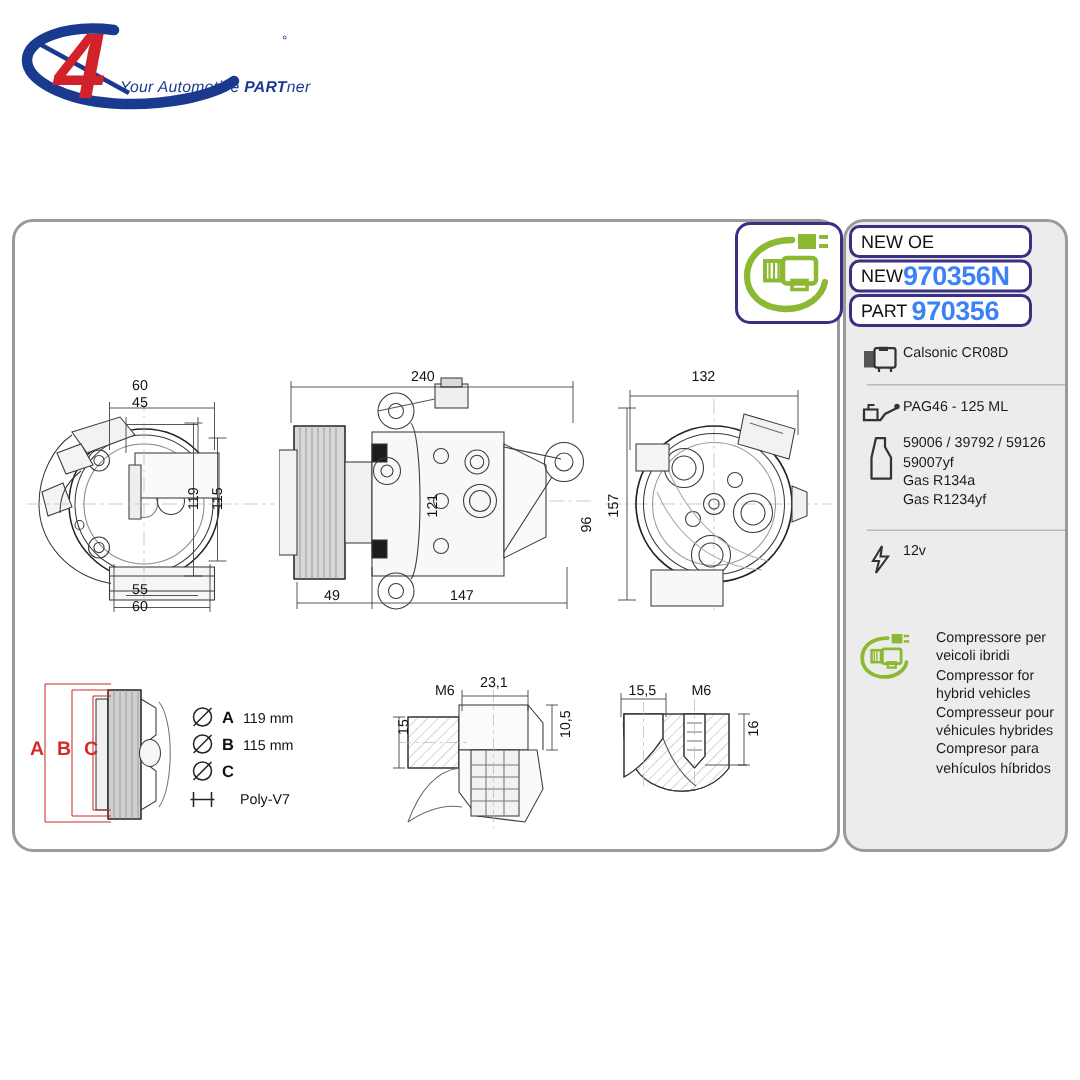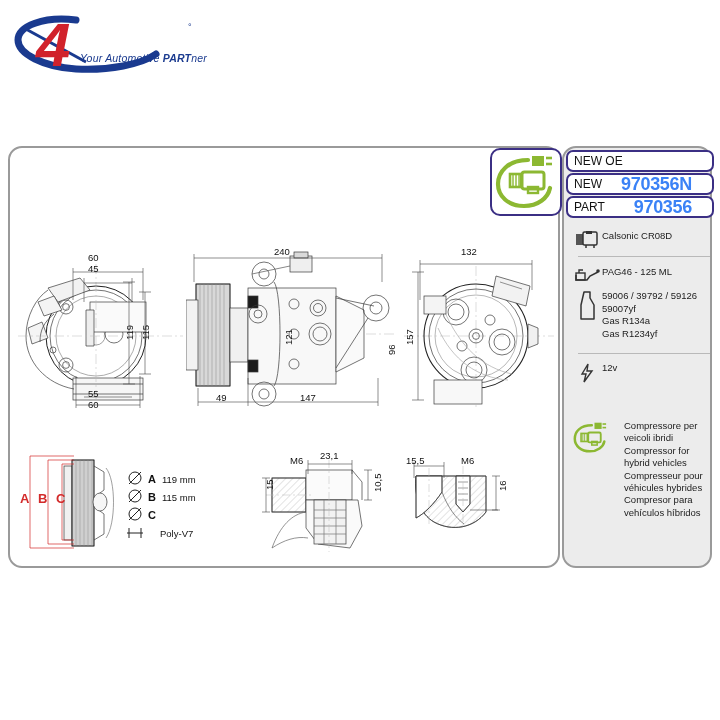--- a/index.html
+++ b/index.html
@@ -23,21 +23,21 @@
        color:#1a3a8f;letter-spacing:0px;font-family:"Liberation Sans",sans-serif;}
   #logo .tm{position:absolute;left:174px;top:8px;font-size:9px;color:#1a3a8f;}
   #logo .tag{position:absolute;left:66px;top:38px;font-size:10.5px;color:#1a3a8f;
        font-style:italic;font-weight:bold;letter-spacing:.2px;}
   #logo .tag .thin{font-weight:normal;}
 
   
   #iconbox{position:absolute;left:490px;top:148px;width:72px;height:68px;
       border:2.5px solid #3b2f84;border-radius:10px;background:#ffffff;
       box-sizing:border-box;z-index:6;}
-  .codeRow{position:absolute;left:566px;width:148px;
+  .codeRow{position:absolute;left:566px;width:122px;
       border:2.5px solid #3b2f84;border-radius:7px;background:#ffffff;
       box-sizing:border-box;display:flex;align-items:center;z-index:5;}
   #row-oe{top:150px;height:22px;}
   #row-new{top:173px;height:22px;}
   #row-rmfg{top:196px;height:22px;}
   .codeLbl{font-size:12px;color:#111;padding-left:6px;white-space:nowrap;}
   .codeVal{font-size:18px;font-weight:bold;color:#3b82f6;margin-left:auto;padding-right:20px;
       letter-spacing:-.3px;white-space:nowrap;}
 
   
@@ -367,21 +367,21 @@
   <g stroke="#444" stroke-width="0.6">
     <line x1="6" y1="14" x2="36" y2="14"></line>
     <line x1="6" y1="10" x2="6" y2="26"></line>
       <line x1="36" y1="10" x2="36" y2="26"></line>
     <line x1="88" y1="24" x2="88" y2="58"></line>
     <line x1="84" y1="24" x2="92" y2="24"></line>
       <line x1="84" y1="58" x2="92" y2="58"></line>
     <line x1="62" y1="58" x2="90" y2="58"></line>
   </g>
 </svg>
-<div class="dimtxt" style="left:406px;top:455px;">15,5</div>
+<div class="dimtxt" style="left:419px;top:455px;">15,5</div>
 <div class="dimtxt" style="left:461px;top:455px;">M6</div>
 <div class="dimtxt v" style="left:497px;top:491px;">16</div>
 
 <div id="infopanel"></div>
 
 <div id="iconbox">
   <svg width="66" height="62" viewBox="0 0 66 62">
     <path d="M36 10 C16 10 6 22 6 34 C6 46 16 56 32 56 C46 56 56 48 58 38" fill="none" stroke="#8cb832" stroke-width="4.2" stroke-linecap="round"></path>
     <rect x="30" y="22" width="22" height="17" rx="2.5" fill="none" stroke="#8cb832" stroke-width="3"></rect>
     <rect x="18" y="24" width="11" height="13" fill="none" stroke="#8cb832" stroke-width="2.6"></rect>

